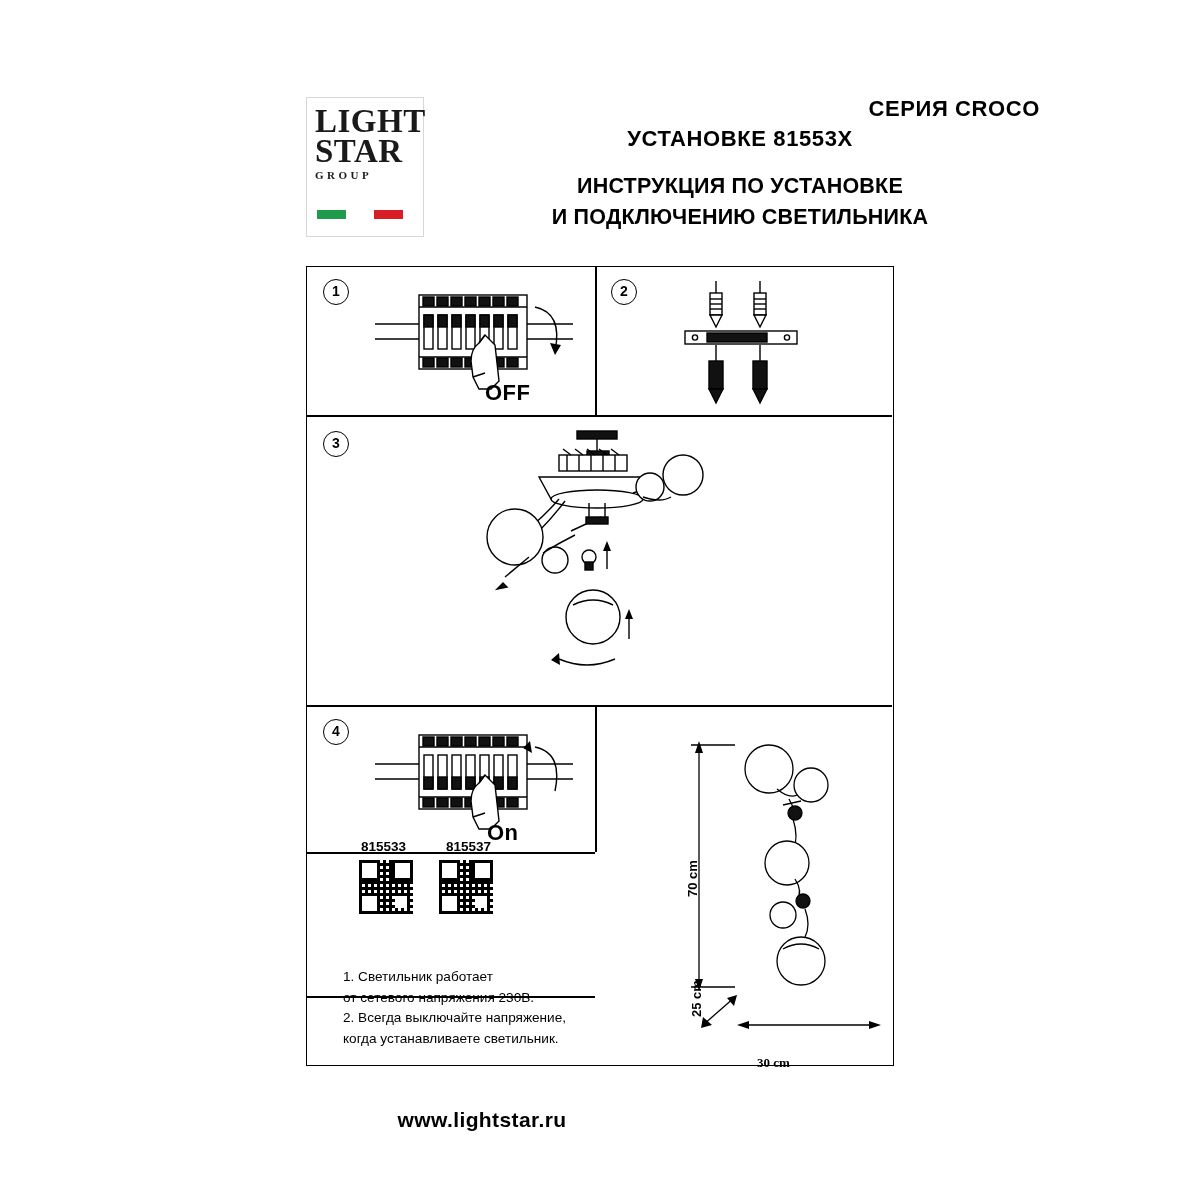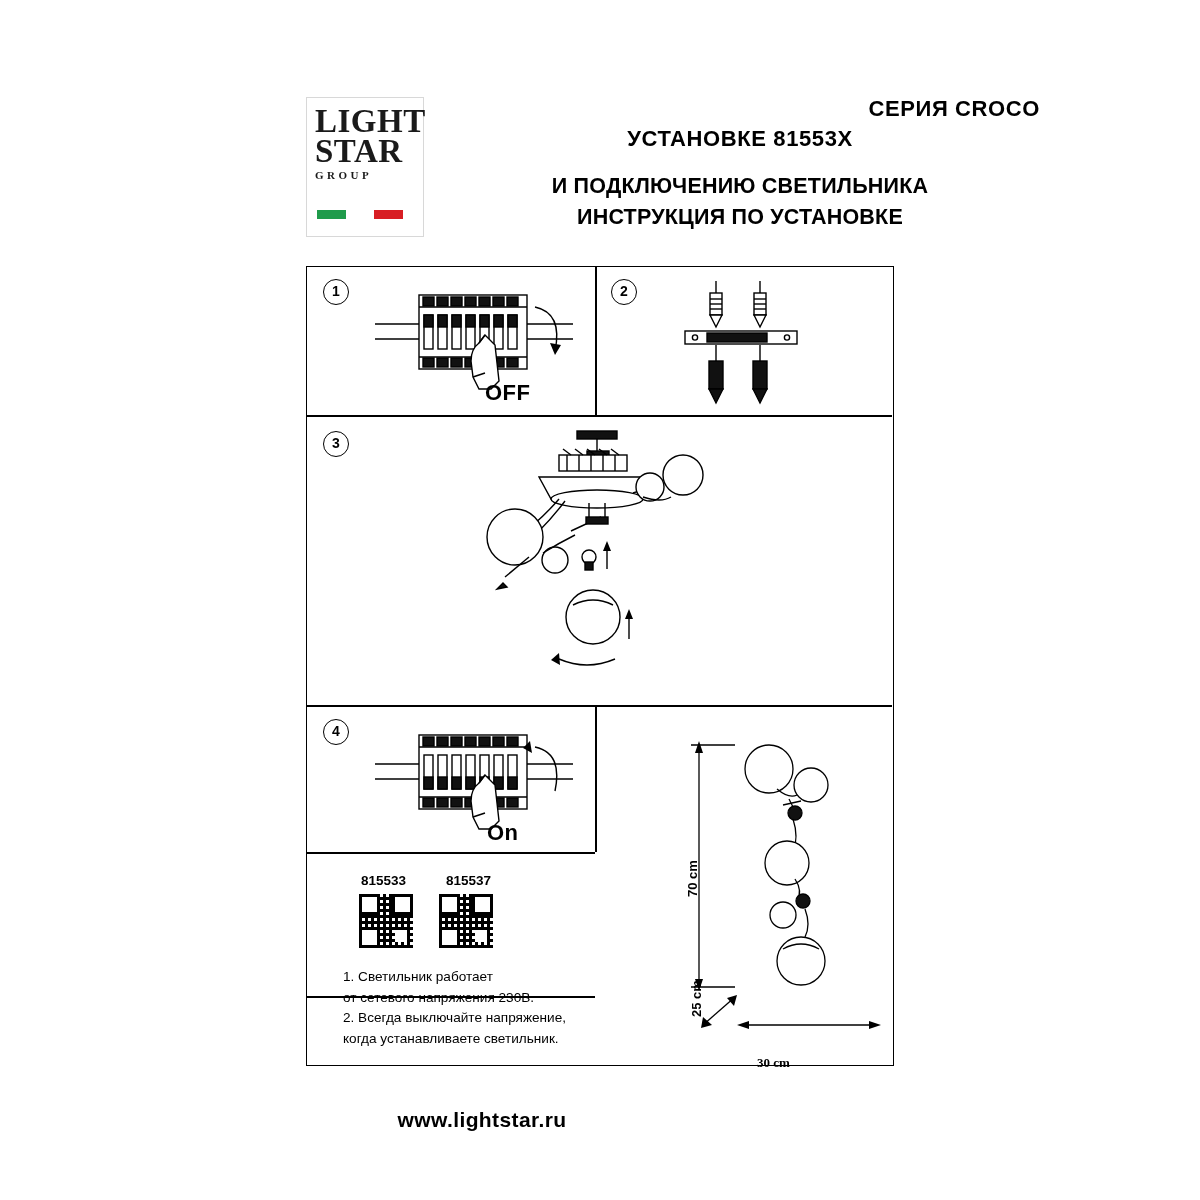--- a/index.html
+++ b/index.html
@@ -212,22 +212,22 @@
       <span id="flag0" style="background: rgb(31, 155, 75);"></span>
         <span id="flag1" style="background: rgb(255, 255, 255);"></span>
         <span id="flag2" style="background: rgb(216, 30, 36);"></span>
     </div>
   </div>
 
   <div class="title-block">
     <div class="title-series">СЕРИЯ CROCO</div>
     <div class="title-art">УСТАНОВКЕ 81553X</div>
     <div class="title-instr">
+      <div>ИНСТРУКЦИЯ ПО УСТАНОВКЕ</div>
       <div>И ПОДКЛЮЧЕНИЮ СВЕТИЛЬНИКА</div>
-      <div>ИНСТРУКЦИЯ ПО УСТАНОВКЕ</div>
     </div>
   </div>
 </div>
 
 <div class="frame">
 
   <div class="hline" style="left:0; top:148px; width:585px;"></div>
   <div class="hline" style="left:0; top:438px; width:585px;"></div>
   <div class="hline" style="left:0; top:585px; width:288px;"></div>
   <div class="vline" style="left:288px; top:0; height:148px;"></div>
@@ -467,21 +467,21 @@
 
       <line x1="64" y1="296" x2="200" y2="296"></line>
       <path d="M72 292 L60 296 L72 300" fill="#000" stroke="none"></path>
       <path d="M192 292 L204 296 L192 300" fill="#000" stroke="none"></path>
     </g>
   </svg>
   <div class="dim-label dim-vert" style="left:378px; top:630px;">70 cm</div>
   <div class="dim-label dim-vert" style="left:382px; top:750px;">25 cm</div>
   <div class="dim-label" style="left:450px; top:788px;font-family:Liberation Serif, serif;">30 cm</div>
 
-  <div style="position:absolute; left:36px; top:606px;padding-left:16px;">
+  <div style="position:absolute; left:36px; top:572px;padding-left:16px;">
     <div class="code-labels">
       <span>815533</span>
       <span>815537</span>
     </div>
     <div class="qr-row">
       <div class="qr">
           <i></i>
           <u></u>
         </div>
       <div class="qr">

